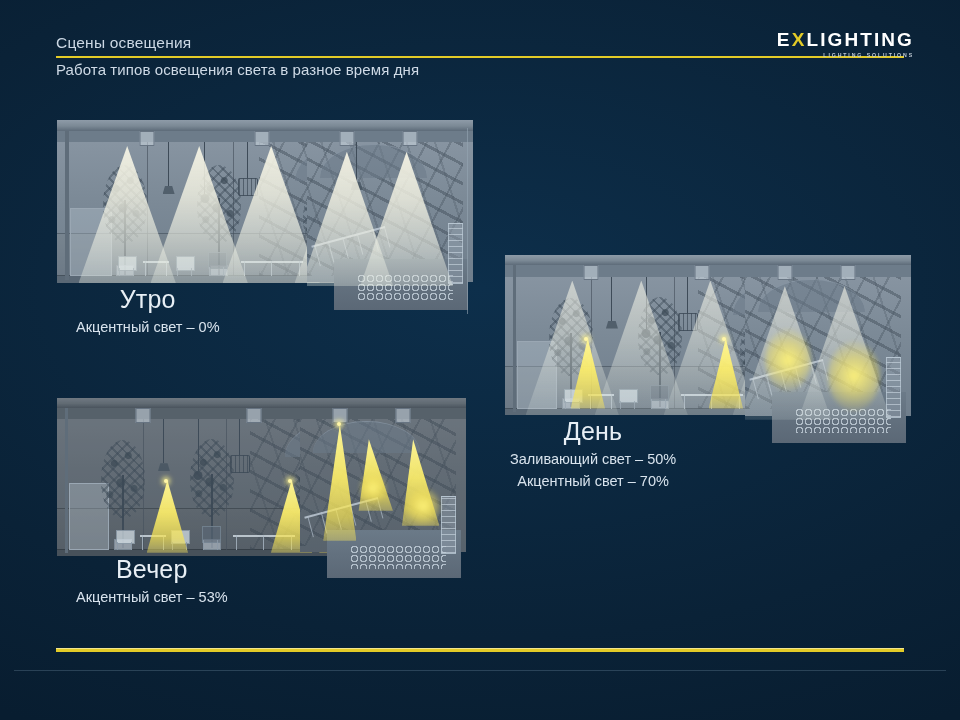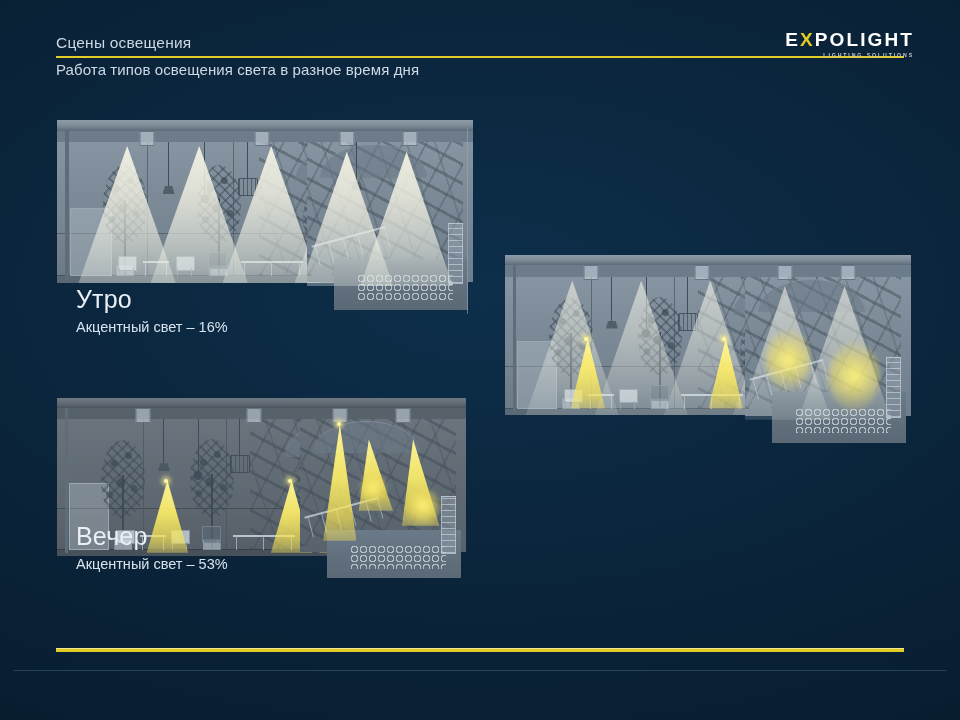--- a/index.html
+++ b/index.html
@@ -420,21 +420,21 @@
     box-shadow: 0 0 5px 2px rgba(255,243,140,.85);
   }
 
   .night .wall,
   .night .wainscot,
   .night .ceiling-trim,
   .night .ceiling-slab,
   .night .floor { filter: brightness(.78) saturate(.9); }
 
   
-  .caption { position: absolute; }
+  .caption { position: absolute; text-align: center; }
   .cap-title {
     font-size: 25px;
     color: #e8eff5;
     letter-spacing: .2px;
     line-height: 1.05;
     margin-bottom: 4px;
   }
   .cap-line {
     font-size: 14.5px;
     color: #d8e3ed;
@@ -446,21 +446,21 @@
 <body>
 
 <div class="slide">
 
   <div class="header">
     <div class="title">Сцены освещения</div>
     <div class="rule-top"></div>
     <div class="subtitle">Работа типов освещения света в разное время дня</div>
 
     <div class="logo">
-      <div class="logo-word"><span>E</span><span class="x">X</span><span>POLIGHT</span></div>
+      <div class="logo-word"><span>E</span><span class="x">X</span><span>LIGHTING</span></div>
       <div class="logo-sub">LIGHTING SOLUTIONS</div>
     </div>
   </div>
 
   <div class="scene" style="left:57px; top:120px; width:360px; height:163px;">
     <div class="canvas">
       <div class="room">
         <div class="ceiling-slab"></div>
         <div class="ceiling-trim"></div>
         <div class="wall"></div>
@@ -569,21 +569,21 @@
       <div class="tower" style="right:6%; top:52%; width:8%; height:30%;"></div>
       <div class="mullion" style="right:3%; top:4%; bottom:2%; background:rgba(150,166,180,.6);"></div>
 
       <div class="cone flood" style="left:-4%; top:16%; width:56%; height:68%;"></div>
       <div class="cone flood" style="left:32%; top:16%; width:56%; height:68%;"></div>
     </div>
   </div>
 
   <div class="caption" style="left:76px; top:286px;">
     <div class="cap-title">Утро</div>
-    <div class="cap-line">Акцентный свет – 16%</div>
+    <div class="cap-line">Акцентный свет – 0%</div>
   </div>
 
   <div class="scene" style="left:505px; top:255px; width:345px; height:160px;">
     <div class="canvas">
       <div class="room">
         <div class="ceiling-slab"></div>
         <div class="ceiling-trim"></div>
         <div class="wall"></div>
         <div class="wainscot"></div>
         <div class="floor"></div>
@@ -693,20 +693,25 @@
       <div class="tower" style="right:6%; top:52%; width:8%; height:30%;"></div>
 
       <div class="cone flood dim" style="left:-4%; top:16%; width:56%; height:68%;"></div>
       <div class="cone flood dim" style="left:32%; top:16%; width:56%; height:68%;"></div>
 
       <div class="glow" style="left:12%; top:38%; width:46px; height:62px;"></div>
       <div class="glow" style="left:50%; top:44%; width:52px; height:70px;"></div>
     </div>
   </div>
 
+  <div class="caption" style="left:510px; top:418px;">
+    <div class="cap-title">День</div>
+    <div class="cap-line">Заливающий свет – 50%</div>
+    <div class="cap-line">Акцентный свет – 70%</div>
+  </div>
 
   <div class="scene night" style="left:57px; top:398px; width:345px; height:158px;">
     <div class="canvas">
       <div class="room">
         <div class="ceiling-slab"></div>
         <div class="ceiling-trim"></div>
         <div class="wall"></div>
         <div class="wainscot"></div>
         <div class="floor"></div>
         <div class="left-pier"></div>
@@ -810,21 +815,21 @@
 
       <div class="cone accent" style="left:14%; top:14%; width:20%; height:62%;"></div>
       <div class="spotdot" style="left:22%; top:13%;"></div>
       <div class="cone accent skew" style="left:34%; top:22%; width:22%; height:38%;"></div>
       <div class="cone accent skew" style="left:60%; top:22%; width:24%; height:46%;"></div>
       <div class="glow" style="left:36%; top:40%; width:26px; height:30px;"></div>
       <div class="glow" style="left:64%; top:48%; width:34px; height:36px;"></div>
     </div>
   </div>
 
-  <div class="caption" style="left:76px; top:523px;">
+  <div class="caption" style="left:76px; top:556px;">
     <div class="cap-title">Вечер</div>
     <div class="cap-line">Акцентный свет – 53%</div>
   </div>
 
   <div class="rule-bottom"></div>
   <div class="rule-faint"></div>
 
 </div>
 
 </body></html>

